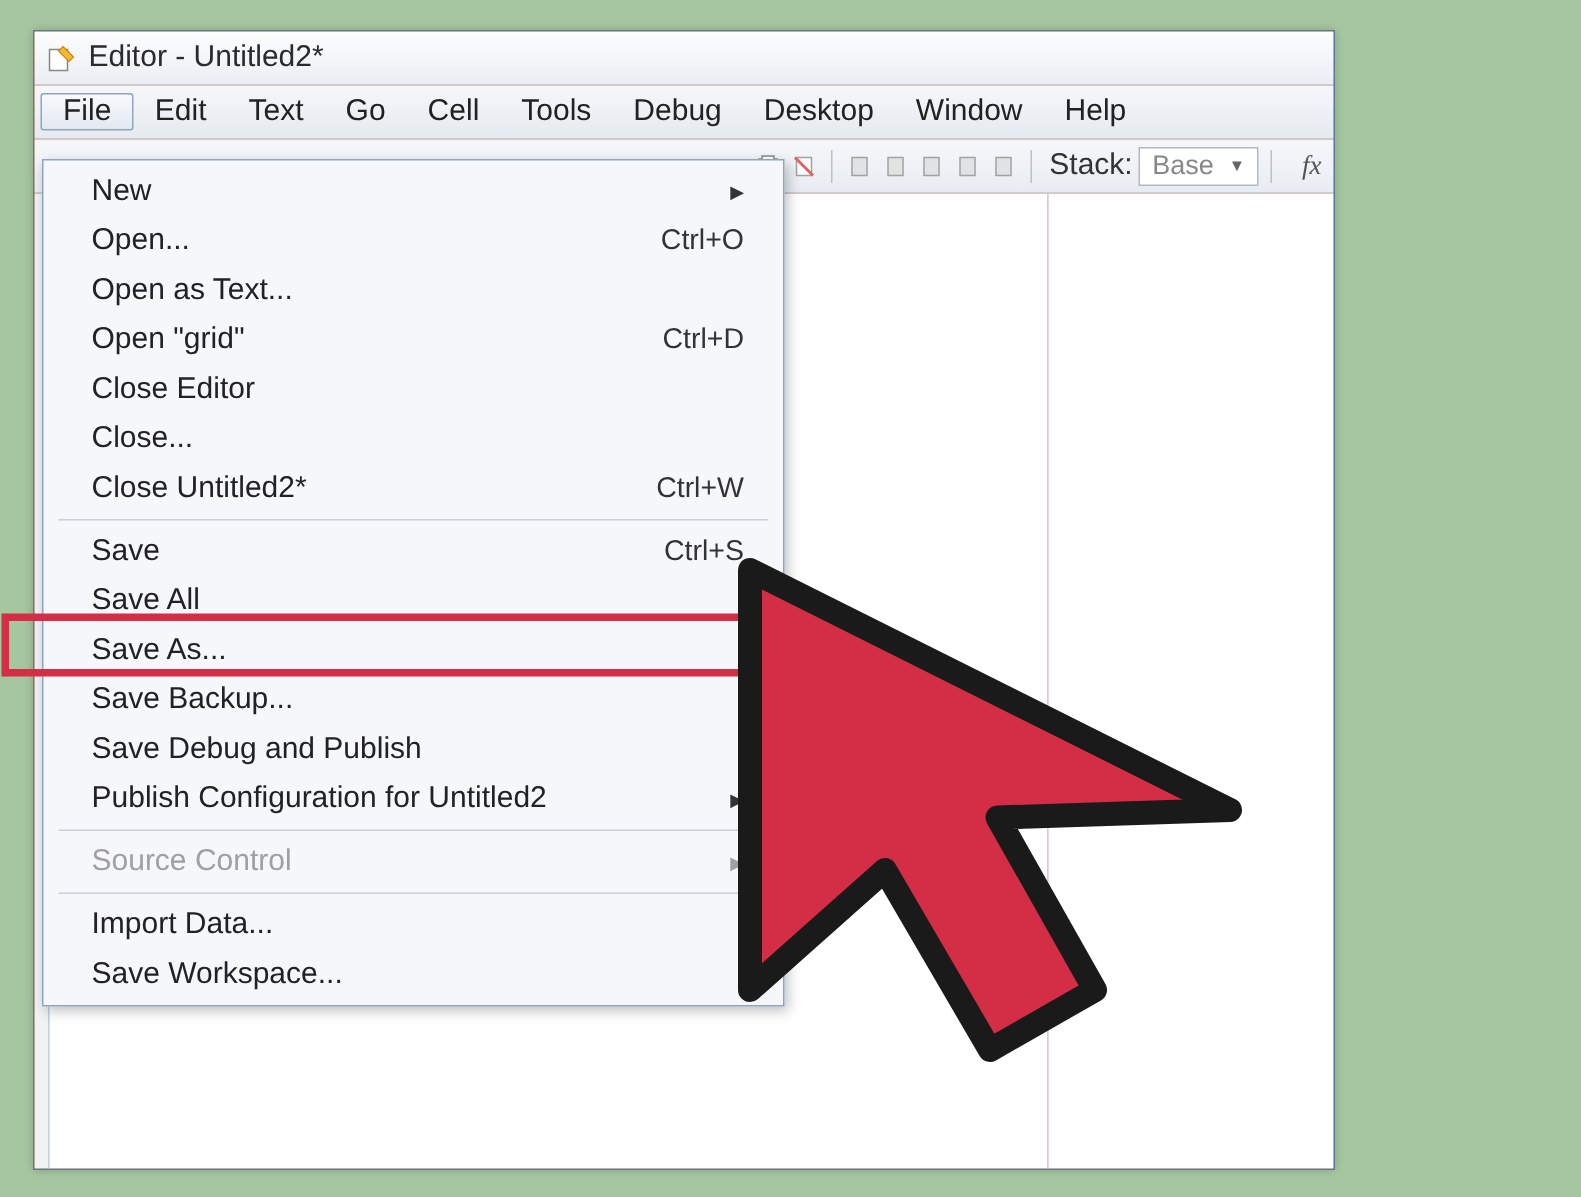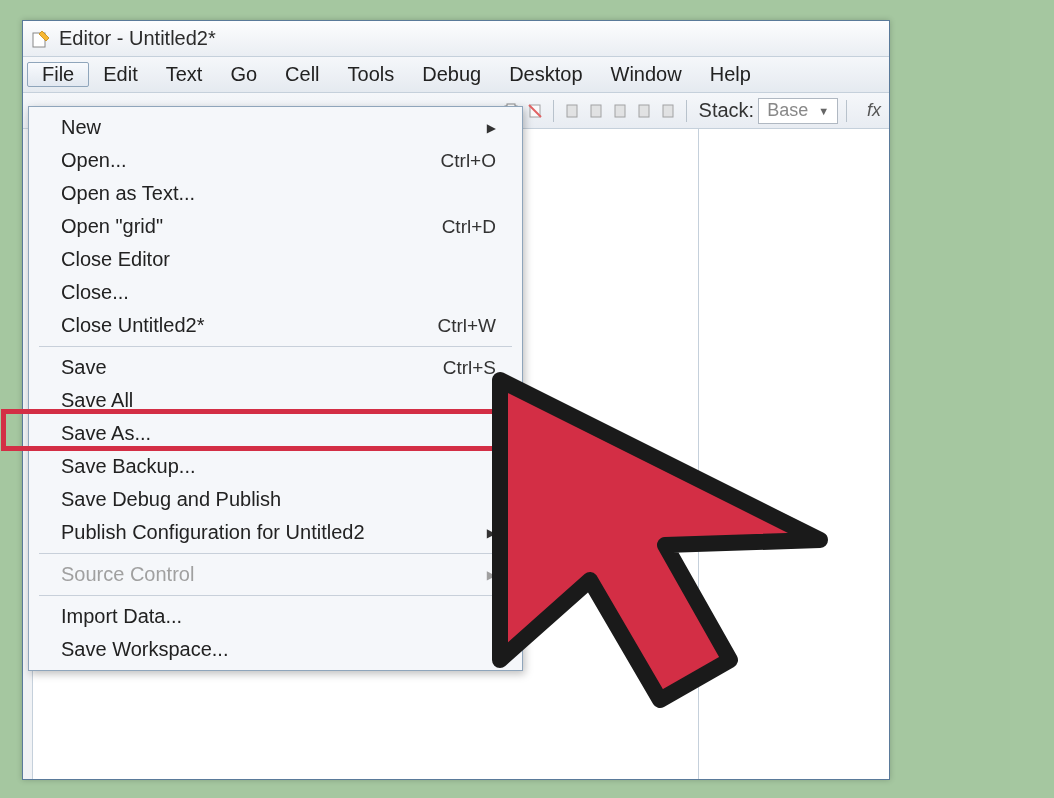--- a/index.html
+++ b/index.html
@@ -101,21 +101,21 @@
     gap: 10px;
     background: #fff;
     border: 1px solid #b0b8c2;
     padding: 2px 8px;
     font-size: 18px;
     color: #888;
     height: 26px;
   }
   .fx-label {
     font-style: italic;
-    font-family: Liberation Sans, sans-serif;
+    font-family: Liberation Serif, serif;
     font-size: 18px;
     color: #555;
     margin-left: 12px;
   }
   .workspace {
     position: absolute;
     top: 108px;
     left: 0;
     right: 0;
     bottom: 0;

